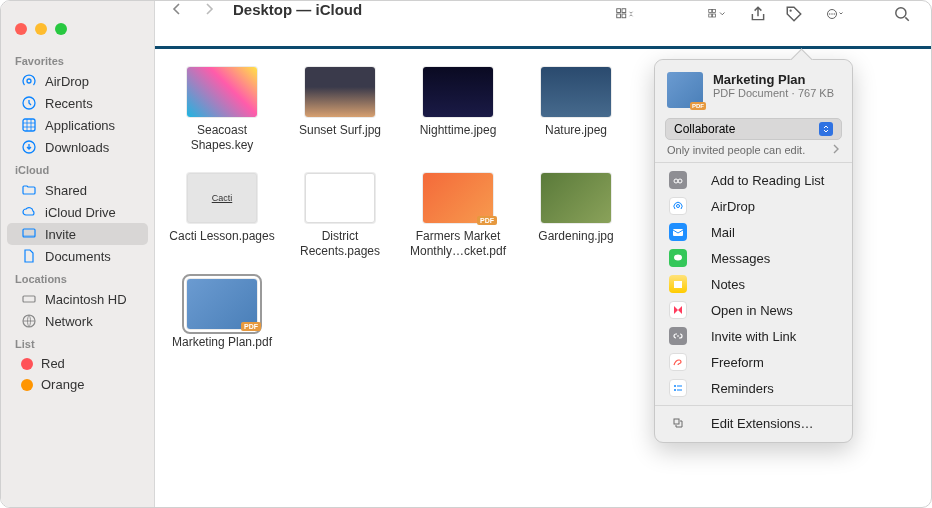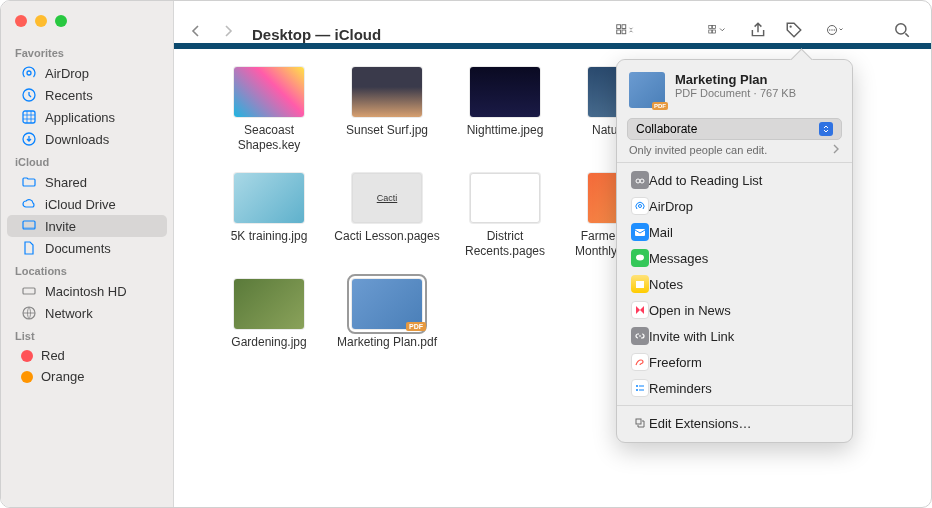--- a/index.html
+++ b/index.html
@@ -1,58 +1,58 @@
 <!DOCTYPE html>
 <html><head>
 <meta charset="utf-8">
 <style>
 * { margin:0; padding:0; box-sizing:border-box; font-family:-apple-system,"Helvetica Neue",Arial,sans-serif; }
 body { width:932px; height:508px; overflow:hidden; background:#fff; }
 .window { width:932px; height:508px; display:flex; border:1px solid #d0d0d0; border-radius:10px; overflow:hidden; position:relative; background:#fff;}
-.sidebar { width:173px; background:#eeeceb; border-right:1px solid #d7d7d7; display:flex; flex-direction:column; padding-top:10px;}
+.sidebar { width:154px; background:#eeeceb; border-right:1px solid #d7d7d7; display:flex; flex-direction:column; padding-top:18px;}
 .traffic { display:flex; gap:8px; padding:4px 0 14px 14px;}
 .dot { width:12px; height:12px; border-radius:50%; }
 .dot.red{background:#ff5f57;} .dot.yellow{background:#febc2e;} .dot.green{background:#28c840;}
 .side-label { font-size:11px; color:#8a8a8a; padding:6px 0 3px 14px; font-weight:600;}
 .side-item { display:flex; align-items:center; gap:8px; padding:3px 8px 3px 14px; font-size:13px; color:#333; border-radius:5px; margin:0 6px;}
 .side-item.sel { background:#d8d6d5;}
 .s-ico { width:16px; height:16px; display:flex; align-items:center; justify-content:center; flex-shrink:0;}
 .s-ico svg{width:16px;height:16px;}
 .tag-dot{width:12px;height:12px;border-radius:50%;}
 .main { flex:1; display:flex; flex-direction:column; position:relative;}
-.toolbar { height:48px; display:flex; align-items:flex-end; padding:0 14px; gap:6px; border-bottom:6px solid #0c4a6e;}
+.toolbar { height:48px; display:flex; align-items:flex-start; padding:0 14px; gap:6px; border-bottom:3px solid #0c4a6e;}
 .nav-arrows{display:flex;gap:16px;color:#888;}
 .nav-arrows svg{width:16px;height:16px;}
 .title{font-weight:600;font-size:15px;margin-left:10px;color:#333;}
 .spacer{flex:1;}
 .tbtn{width:30px;height:26px;display:flex;align-items:center;justify-content:center;color:#5f5f5f;}
 .tbtn svg{width:18px;height:18px;}
 .tbtn.wide{width:40px;}
-.content{flex:1;padding:18px 10px 10px 40px;overflow:auto;}
+.content{flex:1;padding:18px 10px 10px 12px;overflow:auto;}
 .grid{display:grid;grid-template-columns:repeat(4,110px);gap:20px 8px;}
 .file{display:flex;flex-direction:column;align-items:center;width:110px;}
 .thumb{width:70px;height:50px;border-radius:3px;background:#ccc;margin-bottom:6px;box-shadow:0 0 0 1px rgba(0,0,0,.08);}
 .file.sel .thumb{outline:2px solid #9a9a9a;outline-offset:3px;border-radius:3px;background:linear-gradient(135deg,#6b9bd1,#4a7fb8);}
 .filename{font-size:12px;color:#333;text-align:center;line-height:1.25;max-width:108px;word-wrap:break-word;}
 .pdf-badge{position:relative;}
 .pdf-badge::after{content:"PDF";position:absolute;right:-4px;bottom:-2px;font-size:7px;background:#e6993f;color:#fff;padding:1px 3px;border-radius:2px;font-weight:700;}
 
-.popover{position:absolute;top:58px;right:78px;width:237px;background:#efefef;border:1px solid #c8c8c8;border-radius:9px;box-shadow:0 8px 24px rgba(0,0,0,.2);padding:0;}
+.popover{position:absolute;top:58px;right:78px;width:199px;background:#efefef;border:1px solid #c8c8c8;border-radius:9px;box-shadow:0 8px 24px rgba(0,0,0,.2);padding:0;}
 .popover::before{content:"";position:absolute;top:-8px;right:42px;width:16px;height:16px;background:#efefef;border-left:1px solid #c8c8c8;border-top:1px solid #c8c8c8;transform:rotate(45deg);}
 .pop-head{display:flex;gap:10px;padding:12px 12px 10px 12px;position:relative;z-index:1;background:#efefef;border-radius:9px 9px 0 0;}
 .pop-thumb{width:36px;height:36px;background:linear-gradient(135deg,#6b9bd1,#4a7fb8);border-radius:3px;position:relative;flex-shrink:0;}
 .pop-thumb::after{content:"PDF";position:absolute;right:-3px;bottom:-2px;font-size:6px;background:#e6993f;color:#fff;padding:1px 2px;border-radius:2px;font-weight:700;}
 .pop-title{font-size:13px;font-weight:700;color:#222;}
 .pop-sub{font-size:11px;color:#7a7a7a;}
 .pop-select{margin:0 10px 4px 10px;background:#d9d8d8;border:1px solid #c9c9c9;border-radius:5px;padding:3px 8px;font-size:12px;display:flex;align-items:center;justify-content:space-between;}
 .pop-select-arrows{width:14px;height:14px;background:#2f72e2;border-radius:3px;display:flex;flex-direction:column;align-items:center;justify-content:center;}
 .pop-select-arrows svg{width:8px;height:8px;fill:#fff;}
 .pop-hint{margin:0 12px 6px 12px;font-size:11px;color:#6a6a6a;display:flex;justify-content:space-between;align-items:center;}
 .sep{height:1px;background:#d6d6d6;margin:4px 0;}
-.pop-item{display:flex;align-items:center;gap:0;padding:4px 14px;font-size:13px;color:#222;}
+.pop-item{display:flex;align-items:center;gap:24px;padding:4px 14px;font-size:13px;color:#222;}
 .pop-item .pico{width:18px;height:18px;border-radius:4px;display:flex;align-items:center;justify-content:center;flex-shrink:0;}
 .pop-item .pico svg{width:12px;height:12px;}
 
 
 .t0{background:linear-gradient(45deg,#1fb5e0,#ff5caa 60%,#ffe246);} 
 .t1{background:linear-gradient(180deg,#3a3a4b 40%,#d7a070);} 
 .t2{background:linear-gradient(180deg,#0a0a22,#1a1a46);} 
 .t3{background:linear-gradient(180deg,#2a4a6e,#466a8d);} 
 .t4{background:linear-gradient(135deg,#a9d8e6,#5fb1cc);} 
 .t5{background:#e5e5e5;border:1px solid #ddd;display:flex;align-items:center;justify-content:center;font-size:9px;color:#333;text-decoration:underline;} 
@@ -247,24 +247,20 @@
           </div>
         <div class="file">
             <div class="thumb t2"></div>
             <div class="filename">Nighttime.jpeg</div>
           </div>
         <div class="file">
             <div class="thumb t3"></div>
             <div class="filename">Nature.jpeg</div>
           </div>
         <div class="file">
-            <div class="thumb t4"></div>
-            <div class="filename">5K training.jpg</div>
-          </div>
-        <div class="file">
             <div class="thumb t5">Cacti</div>
             <div class="filename">Cacti Lesson.pages</div>
           </div>
         <div class="file">
             <div class="thumb t6"></div>
             <div class="filename">District Recents.pages</div>
           </div>
         <div class="file">
             <div class="thumb t7 pdf-badge"></div>
             <div class="filename">Farmers Market Monthly…cket.pdf</div>

